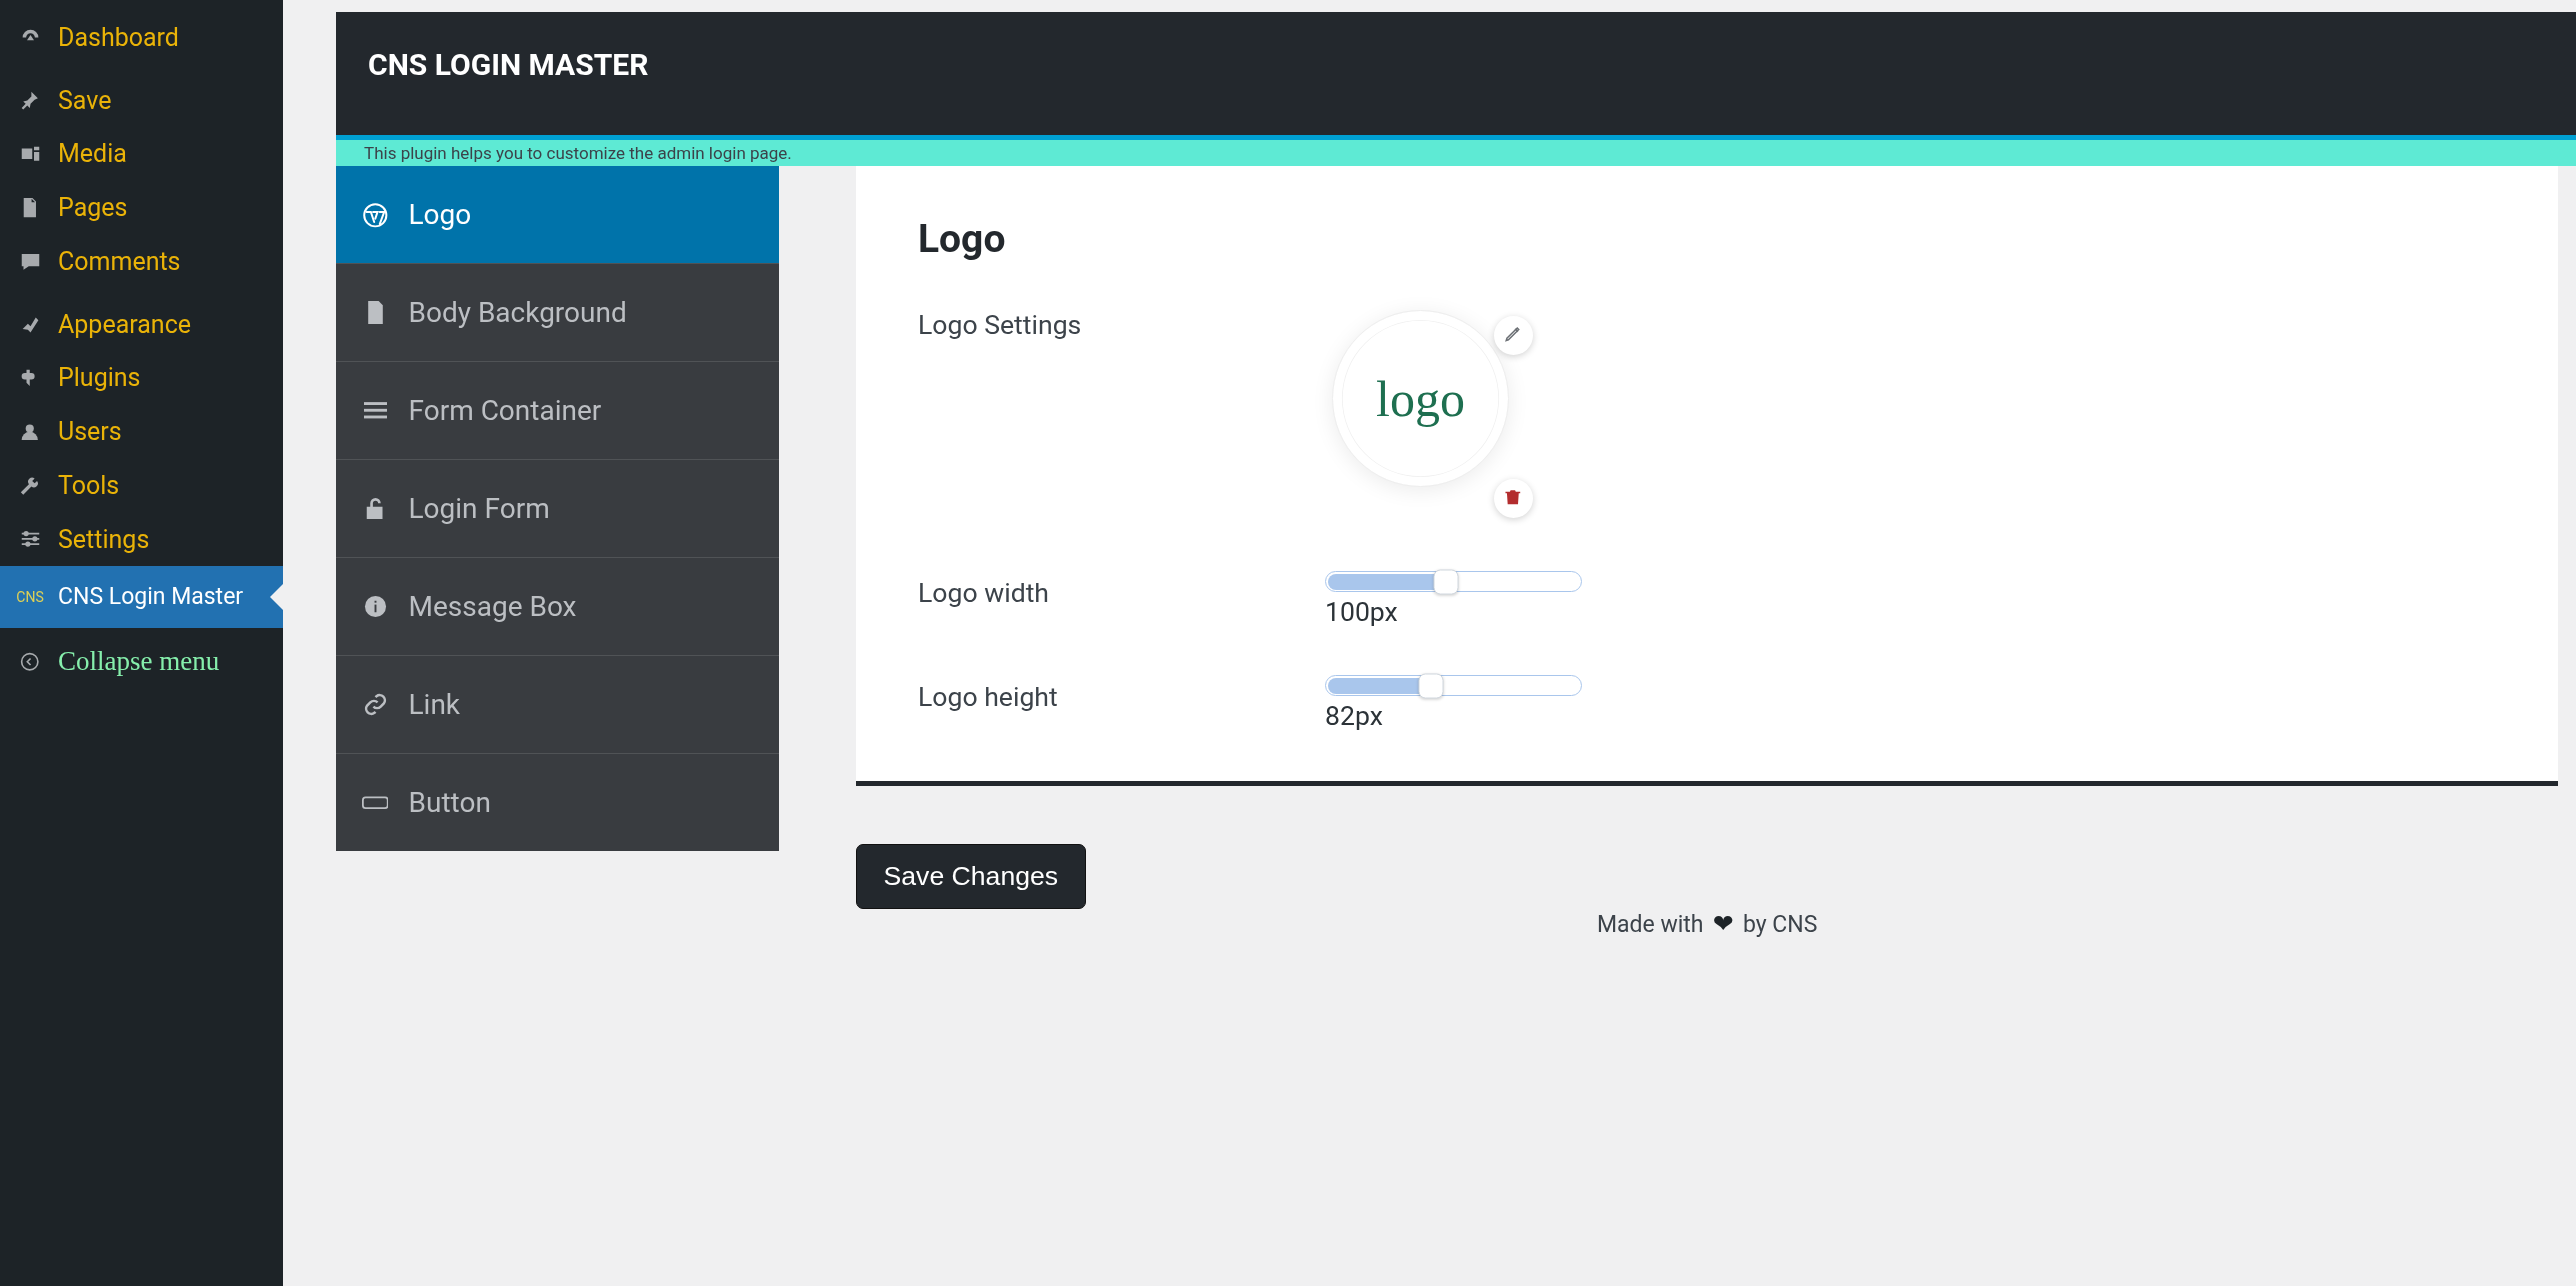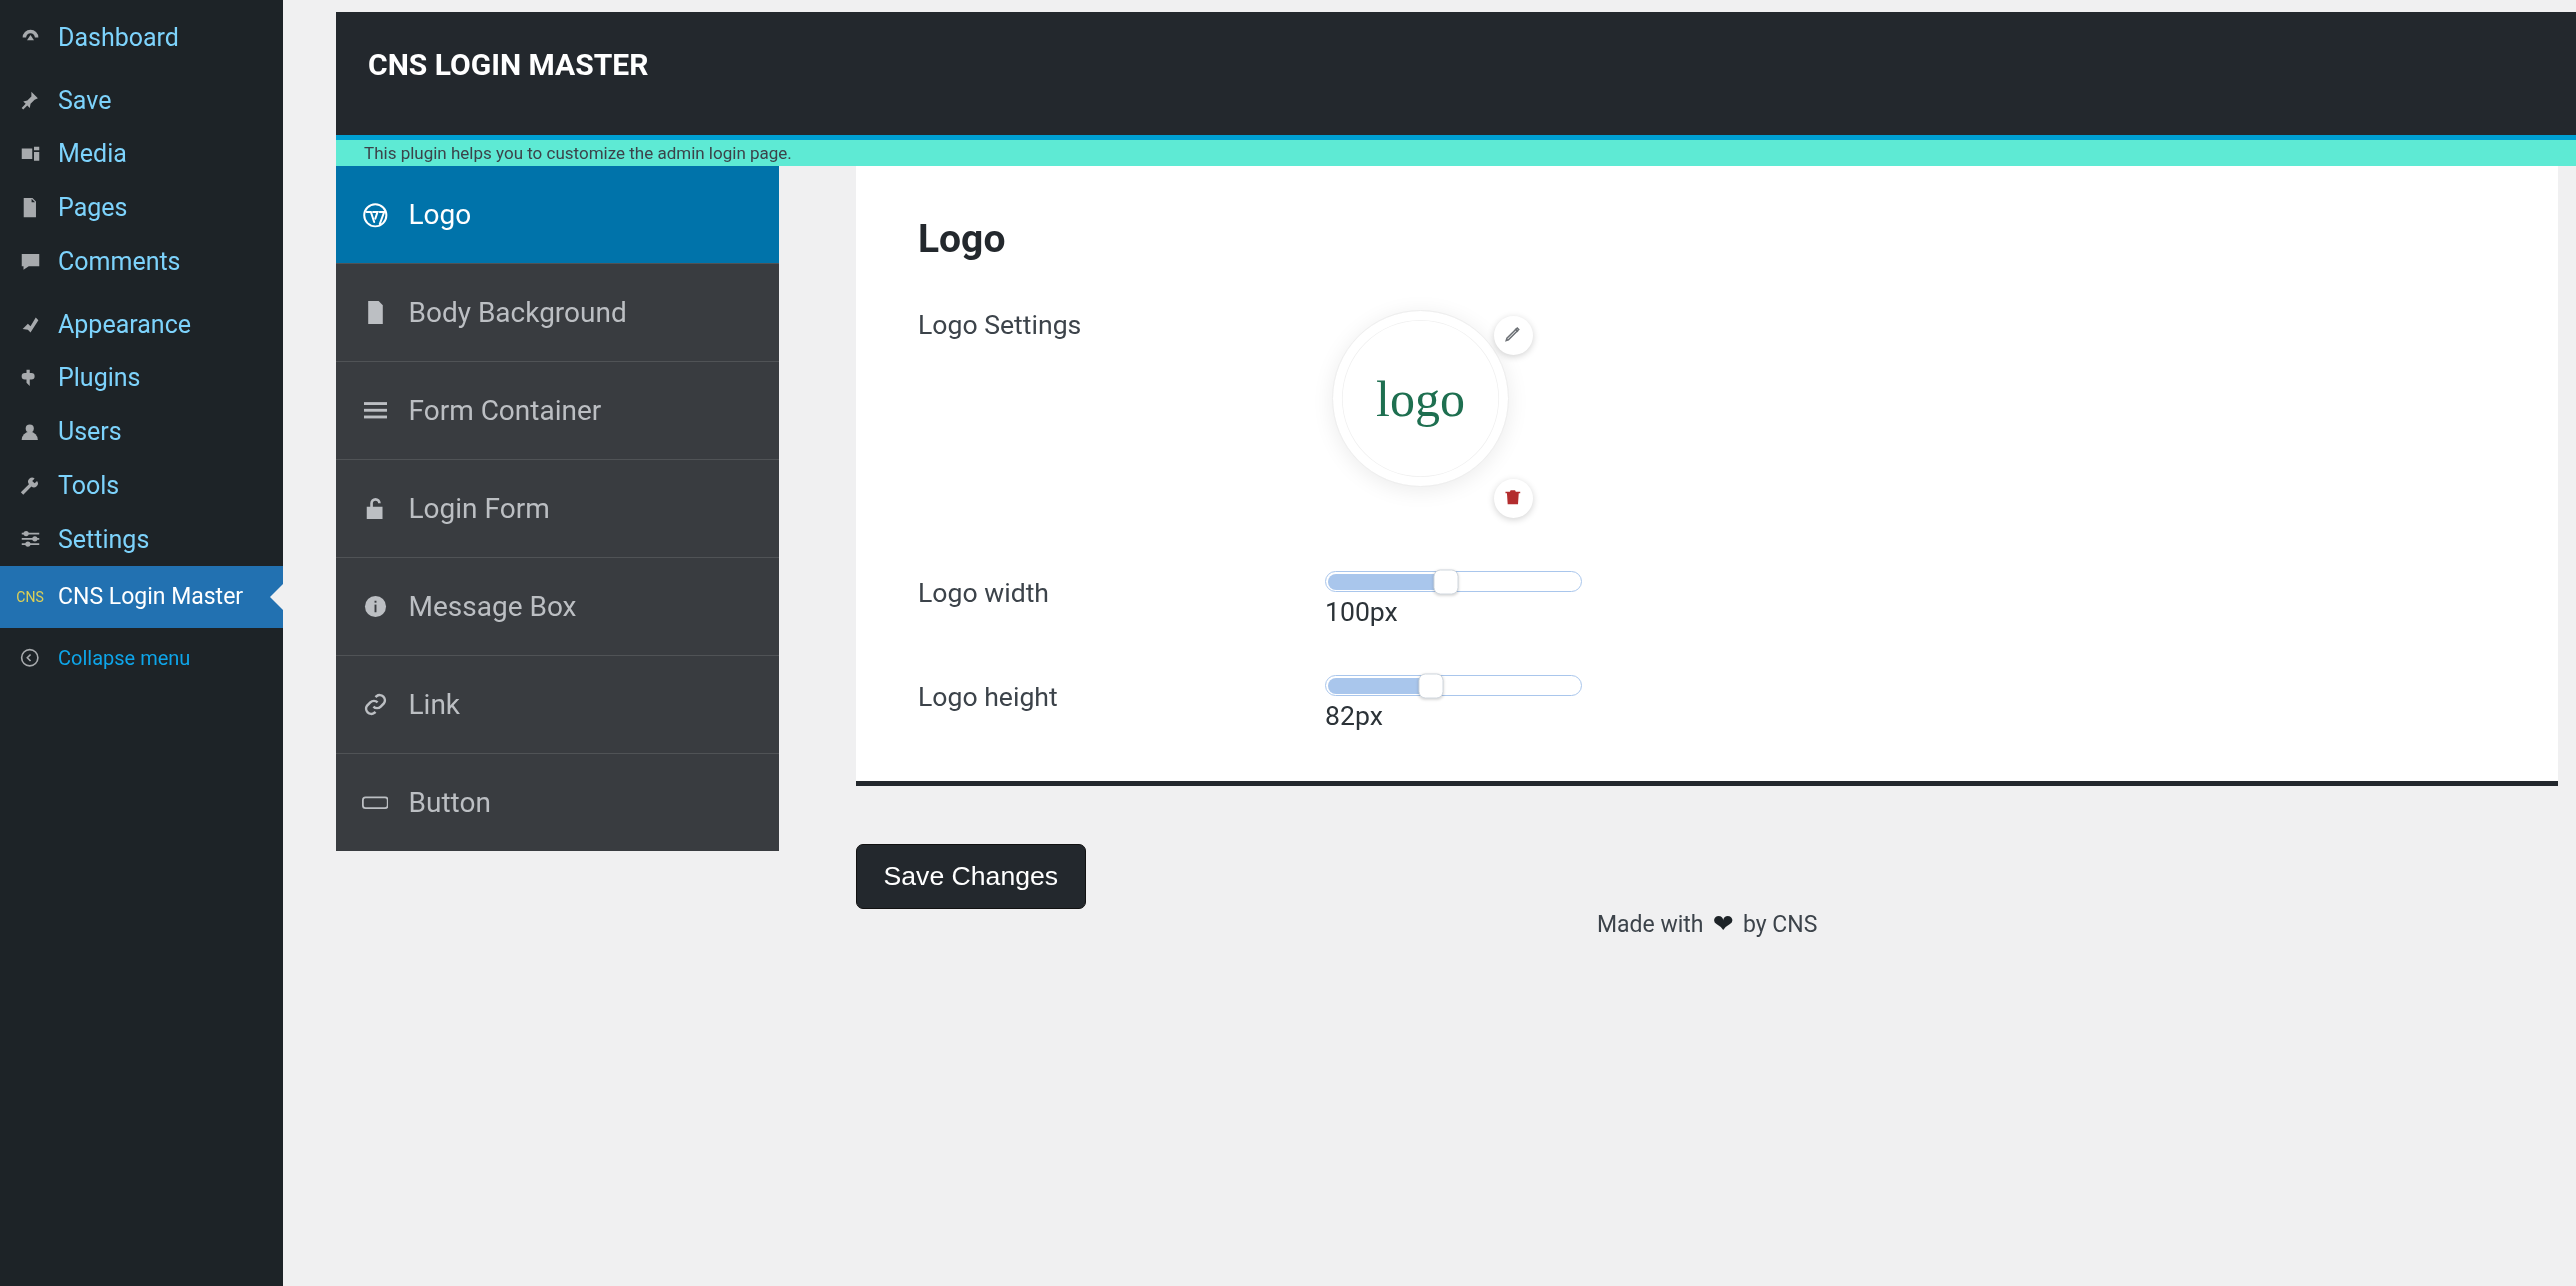--- a/index.html
+++ b/index.html
@@ -19,21 +19,21 @@
     background: #1d2327;
     color: #f0f0f1;
     flex-shrink: 0;
     padding-top: 10.6px;
   }
   .wp-sidebar .menu-item {
     display: flex;
     align-items: center;
     gap: 14px;
     padding: 12.4px 16px;
-    color: #7dd3fc;
+    color: #eab308;
     cursor: pointer;
     font-size: 25px;
   }
   .wp-sidebar .menu-item .mi-icon {
     width: 28px;
     display: inline-flex;
     align-items: center;
     justify-content: center;
     color: #a7aaad;
   }
@@ -54,22 +54,23 @@
     position: absolute;
     right: -0.9px;
     top: 50%;
     transform: translateY(-50%);
     border-top: 14px solid transparent;
     border-bottom: 14px solid transparent;
     border-right: 14px solid #f0f0f1;
   }
   .wp-sidebar .collapse {
     margin-top: 5.3px;
-    color: #0ea5e9;
-    font-size: 20px;
+    color: #86efac;
+    font-size: 27px;
+    font-family: Liberation Serif, serif;
   }
   .wp-sidebar .collapse .mi-icon { color: #a7aaad; }
 
   
   .content {
     flex: 1;
     padding: 12.4px 0 35px 53px;
   }
 
   .plugin-header {

